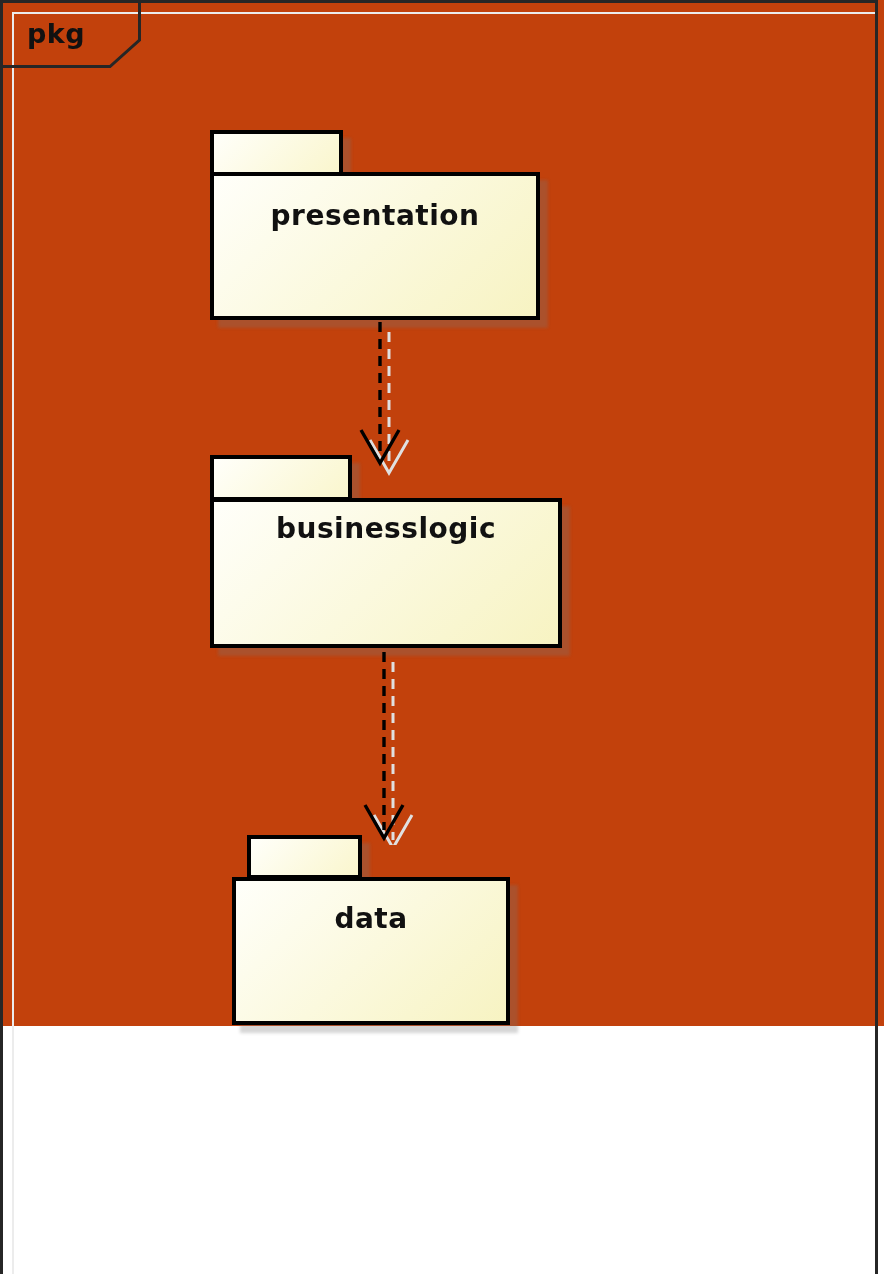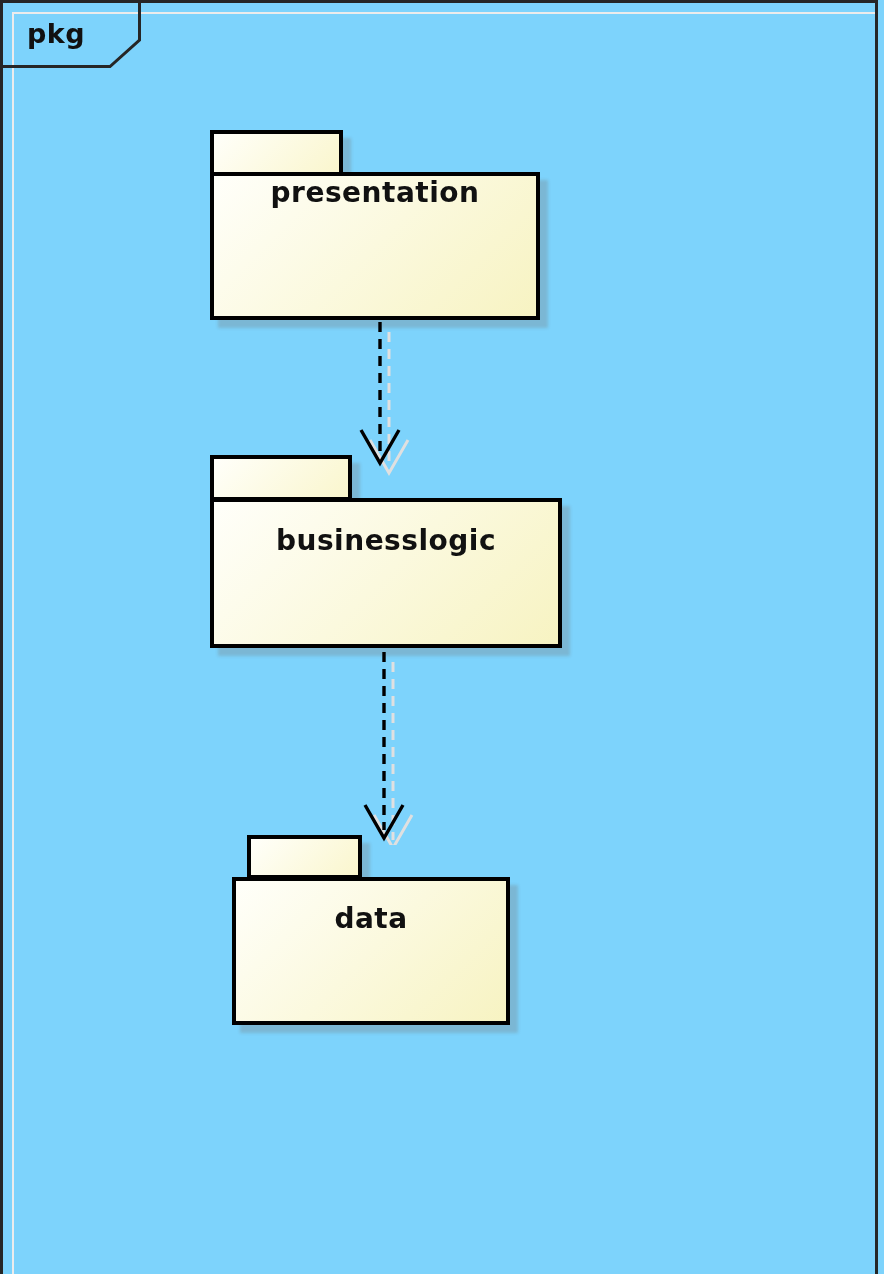--- a/index.html
+++ b/index.html
@@ -7,22 +7,22 @@
     padding: 0;
     width: 884px;
     height: 1274px;
     background: #ffffff;
     overflow: hidden;
     font-family: "DejaVu Sans", "Liberation Sans", sans-serif;
   }
   .stage {
     position: relative;
     width: 884px;
-    height: 1274px;
-    background: #7dd3fc;
+    height: 1026px;
+    background: #c2410c;
   }
   
   .frame {
     position: absolute;
     left: 0; top: 0;
     width: 878px;
     height: 1280px;
     border: 3px solid #262626;
     border-bottom: none;
     box-sizing: border-box;
@@ -84,39 +84,39 @@
   <div class="frame"></div>
   <div class="inner-guide"></div>
 
   <svg class="pkg-tab-svg" width="150" height="72">
     <polyline points="139.5,0 139.5,40 110,66.5 0,66.5" fill="none" stroke="#262626" stroke-width="3"></polyline>
   </svg>
   <div class="frame-label">pkg</div>
 
   <div class="pkg-node">
     <div class="pkg-tab" style="left:210px; top:130px; width:133px; height:46px;"></div>
-    <div class="pkg-body" style="left:210px; top:172px; width:330px; height:148px; ">
+    <div class="pkg-body" style="left:210px; top:172px; width:330px; height:148px; padding-top:23px;">
       <span class="pkg-name">presentation</span>
     </div>
   </div>
 
   <svg class="arrow-svg" style="left:345px; top:315px;" width="82" height="165">
     <g transform="translate(9,10)" stroke="#e0e0e0" fill="none" stroke-width="3">
       <line x1="35" y1="7" x2="35" y2="140" stroke-dasharray="10 7"></line>
       <polyline points="16,115 35,148 54,115"></polyline>
     </g>
     <g stroke="#000000" fill="none" stroke-width="3.4">
       <line x1="35" y1="7" x2="35" y2="140" stroke-dasharray="10 7"></line>
       <polyline points="16,115 35,148 54,115"></polyline>
     </g>
   </svg>
 
   <div class="pkg-node">
     <div class="pkg-tab" style="left:210px; top:455px; width:142px; height:46px;"></div>
-    <div class="pkg-body" style="left:210px; top:498px; width:352px; height:150px; padding-top:22px;">
+    <div class="pkg-body" style="left:210px; top:498px; width:352px; height:150px; padding-top:10px;">
       <span class="pkg-name">businesslogic</span>
     </div>
   </div>
 
   <svg class="arrow-svg" style="left:349px; top:645px;" width="82" height="200">
     <g transform="translate(9,10)" stroke="#e0e0e0" fill="none" stroke-width="3">
       <line x1="35" y1="7" x2="35" y2="185" stroke-dasharray="10 7"></line>
       <polyline points="16,160 35,193 54,160"></polyline>
     </g>
     <g stroke="#000000" fill="none" stroke-width="3.4">

